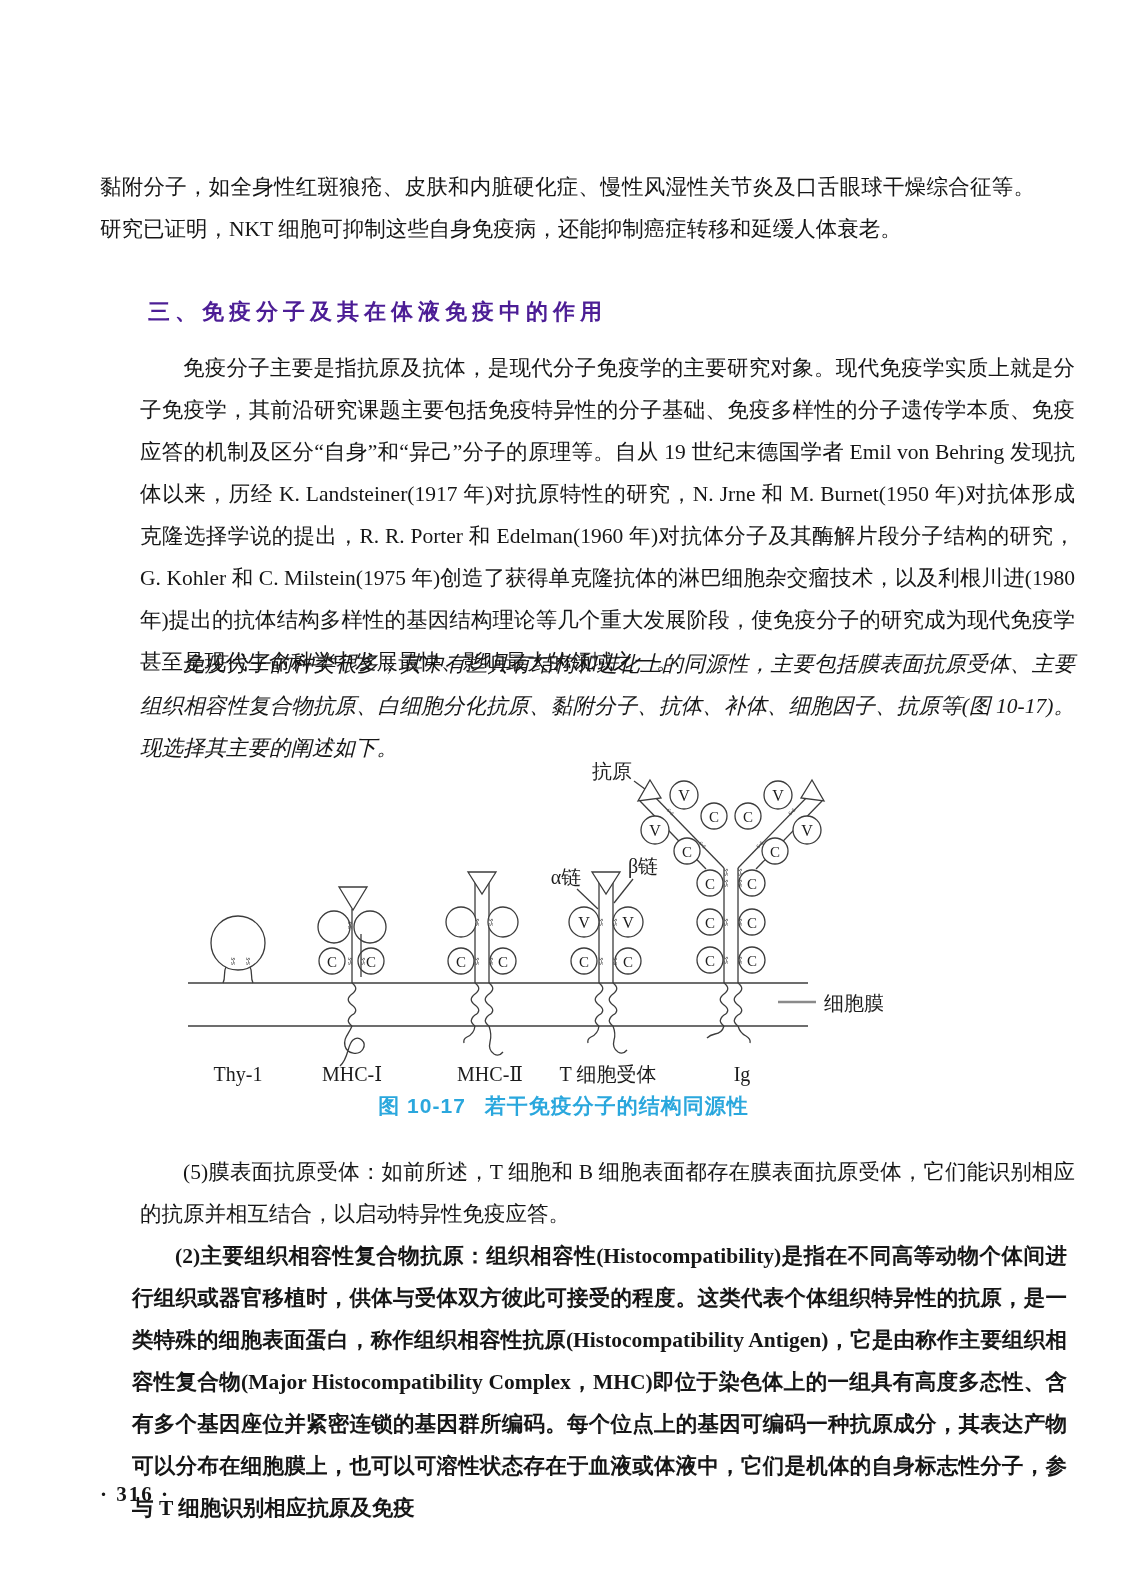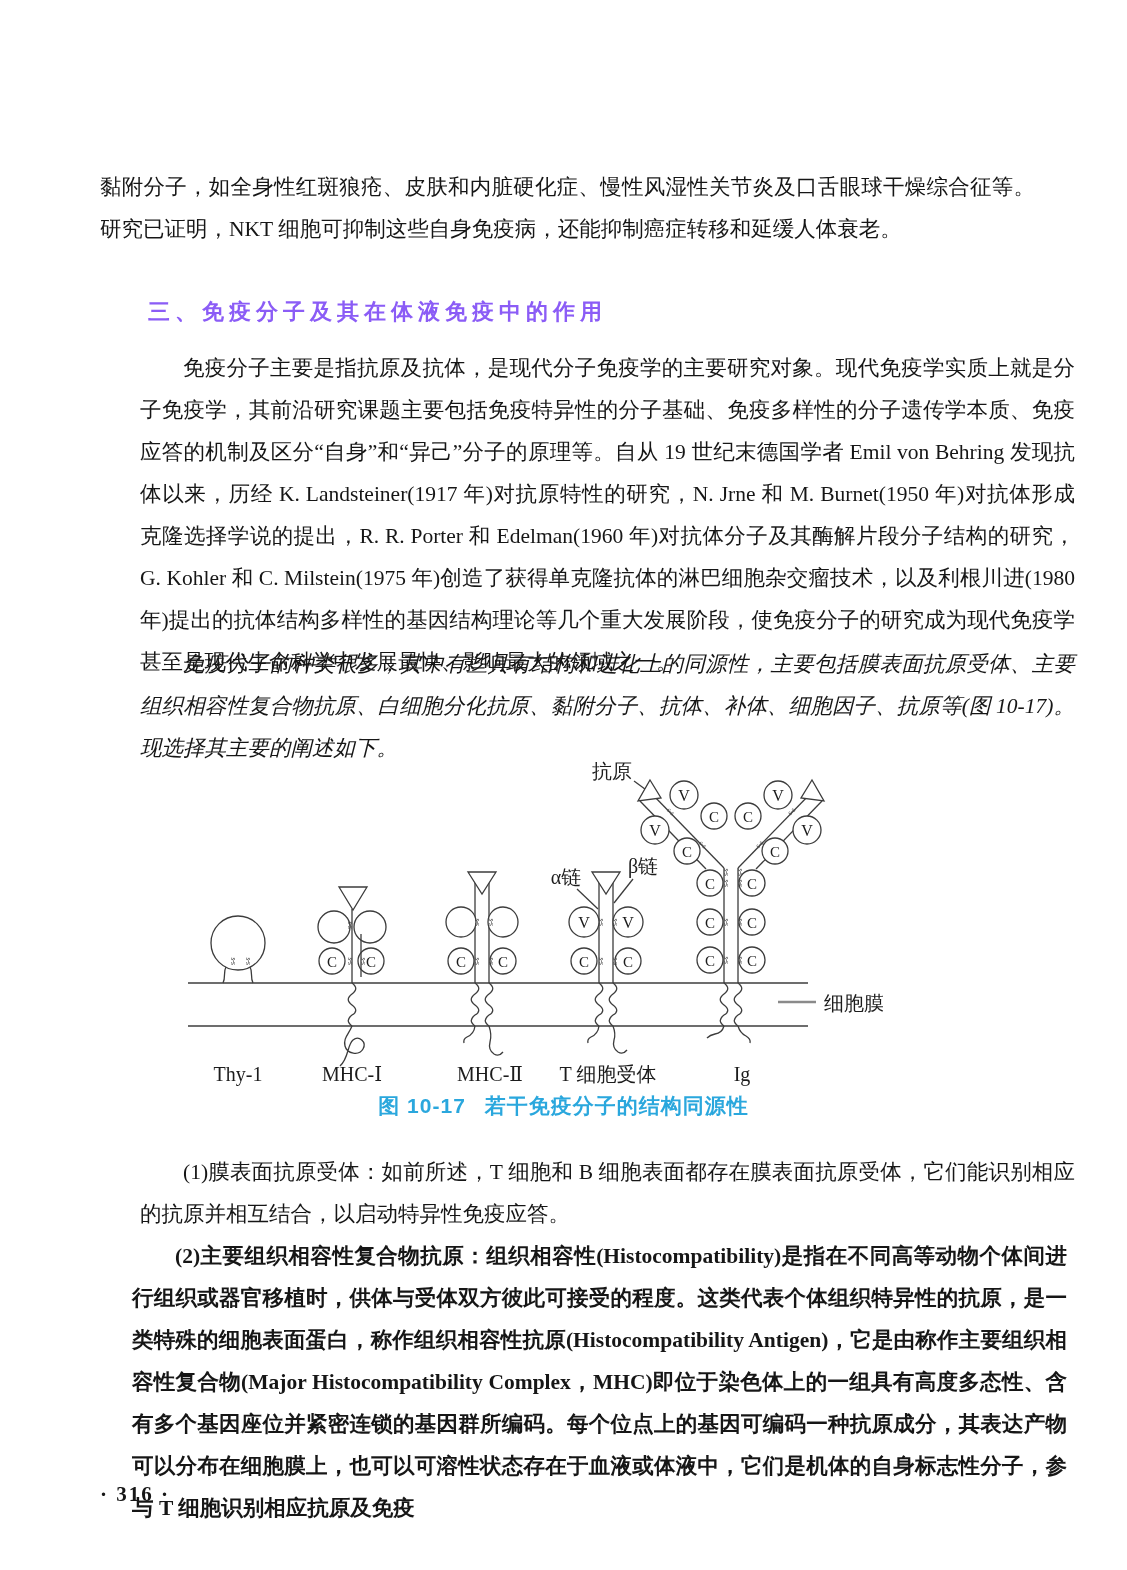--- a/index.html
+++ b/index.html
@@ -2,21 +2,21 @@
 <html><head>
 <meta charset="utf-8">
 <style>
   html,body{margin:0;padding:0;}
   body{width:1127px;height:1570px;background:#ffffff;overflow:hidden;position:relative;
        font-family:"Liberation Serif","DejaVu Serif",serif;color:#161616;}
   .abs{position:absolute;}
   .para{width:935px;font-size:21.5px;line-height:42px;text-align:justify;text-justify:inter-ideograph;}
   .indent{text-indent:2em;margin-left:40px;}
   .heading{font-family:"Liberation Sans","DejaVu Sans",sans-serif;font-weight:bold;
-           font-size:22px;letter-spacing:5px;color:#8b5cf6;}
+           font-size:22px;letter-spacing:5px;color:#4c1d95;}
   .caption{width:1127px;text-align:center;font-family:"Liberation Sans","DejaVu Sans",sans-serif;
            font-weight:bold;font-size:21px;color:#2aa7dd;letter-spacing:1px;}
   .caption .gap{display:inline-block;width:0.9em;}
   .pagenum{font-size:21px;font-weight:bold;letter-spacing:2px;}
   svg .ln{stroke:#3c3c3c;stroke-width:1.3;fill:none;}
   svg .mem{stroke:#3c3c3c;stroke-width:1.6;fill:none;}
   svg .d{stroke:#3c3c3c;stroke-width:1.3;fill:#ffffff;}
   svg .tri{stroke:#3c3c3c;stroke-width:1.3;fill:#ffffff;}
   svg text{fill:#1c1c1c;font-family:"Liberation Serif","DejaVu Serif",serif;}
   svg .lt{font-size:16px;}
@@ -179,17 +179,17 @@
     <text class="flab" x="490" y="1081" text-anchor="middle">MHC-Ⅱ</text>
     <text class="flab" x="608" y="1081" text-anchor="middle">T 细胞受体</text>
     <text class="flab" x="742" y="1081" text-anchor="middle">Ig</text>
   </g>
 </svg>
 
 <div class="abs caption" style="left:0;top:1092px;">
   <span>图 10-17</span><span class="gap"></span><span>若干免疫分子的结构同源性</span>
 </div>
 
-<div class="abs para indent" style="left:100px;top:1151px;">(1)膜表面抗原受体：如前所述，T 细胞和 B 细胞表面都存在膜表面抗原受体，它们能识别相应的抗原并相互结合，以启动特异性免疫应答。</div>
+<div class="abs para indent" style="left:100px;top:1151px;">(5)膜表面抗原受体：如前所述，T 细胞和 B 细胞表面都存在膜表面抗原受体，它们能识别相应的抗原并相互结合，以启动特异性免疫应答。</div>
 
 <div class="abs para indent" style="left:92px;top:1235px;font-weight:bold;">(2)主要组织相容性复合物抗原：组织相容性(Histocompatibility)是指在不同高等动物个体间进行组织或器官移植时，供体与受体双方彼此可接受的程度。这类代表个体组织特异性的抗原，是一类特殊的细胞表面蛋白，称作组织相容性抗原(Histocompatibility Antigen)，它是由称作主要组织相容性复合物(Major Histocompatibility Complex，MHC)即位于染色体上的一组具有高度多态性、含有多个基因座位并紧密连锁的基因群所编码。每个位点上的基因可编码一种抗原成分，其表达产物可以分布在细胞膜上，也可以可溶性状态存在于血液或体液中，它们是机体的自身标志性分子，参与 T 细胞识别相应抗原及免疫</div>
 
 <div class="abs pagenum" style="left:100px;top:1482px;">· 316 ·</div>
 
 </body></html>

